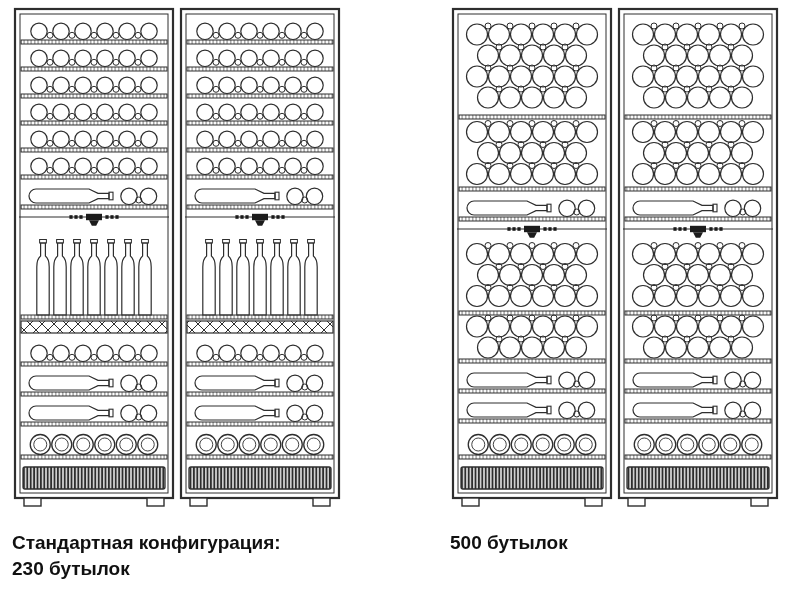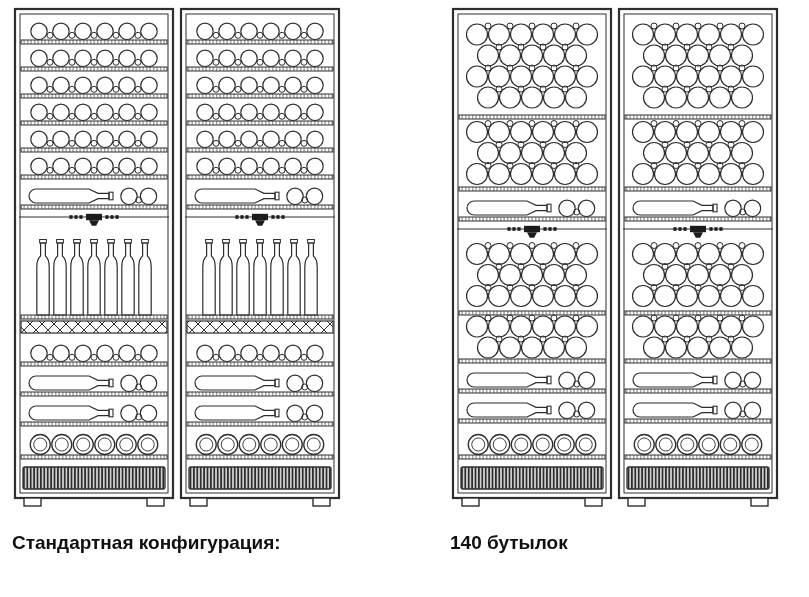--- a/index.html
+++ b/index.html
@@ -390,20 +390,21 @@
           </g>
           <g>
             <rect x="177" y="461" width="142" height="22" rx="2" fill="url(#p0-ribs)" stroke="#2e2e2e" stroke-width="1.3"></rect>
           </g>
           <rect x="178" y="492" width="17" height="8" fill="#ffffff" stroke="#2e2e2e" stroke-width="1.4"></rect>
           <rect x="301" y="492" width="17" height="8" fill="#ffffff" stroke="#2e2e2e" stroke-width="1.4"></rect>
         </g>
       </svg>
     <figcaption class="caption">
       <div>Стандартная конфигурация:</div>
+      <div>230 бутылок</div>
     </figcaption>
   </figure>
 
   <figure class="fig" id="fig-maximum">
     <svg viewBox="0 0 340 512" width="340" height="512" role="img">
         <defs>
           <pattern id="p1-hatch" width="3.5" height="4" patternUnits="userSpaceOnUse">
             <path d="M1.7,0 V4" stroke="#707070" stroke-width="1"></path>
           </pattern>
           <pattern id="p1-ribs" width="3.4" height="24" patternUnits="userSpaceOnUse">
@@ -798,17 +799,17 @@
             <circle cx="301.75" cy="438.5" r="6.5" fill="none" stroke="#2e2e2e" stroke-width="0.9"></circle>
           </g>
           <g>
             <rect x="177" y="461" width="142" height="22" rx="2" fill="url(#p1-ribs)" stroke="#2e2e2e" stroke-width="1.3"></rect>
           </g>
           <rect x="178" y="492" width="17" height="8" fill="#ffffff" stroke="#2e2e2e" stroke-width="1.4"></rect>
           <rect x="301" y="492" width="17" height="8" fill="#ffffff" stroke="#2e2e2e" stroke-width="1.4"></rect>
         </g>
       </svg>
     <figcaption class="caption">
-      <div>140 бутылок</div>
+      <div>500 бутылок</div>
     </figcaption>
   </figure>
 
 </div>
 
 </body></html>

